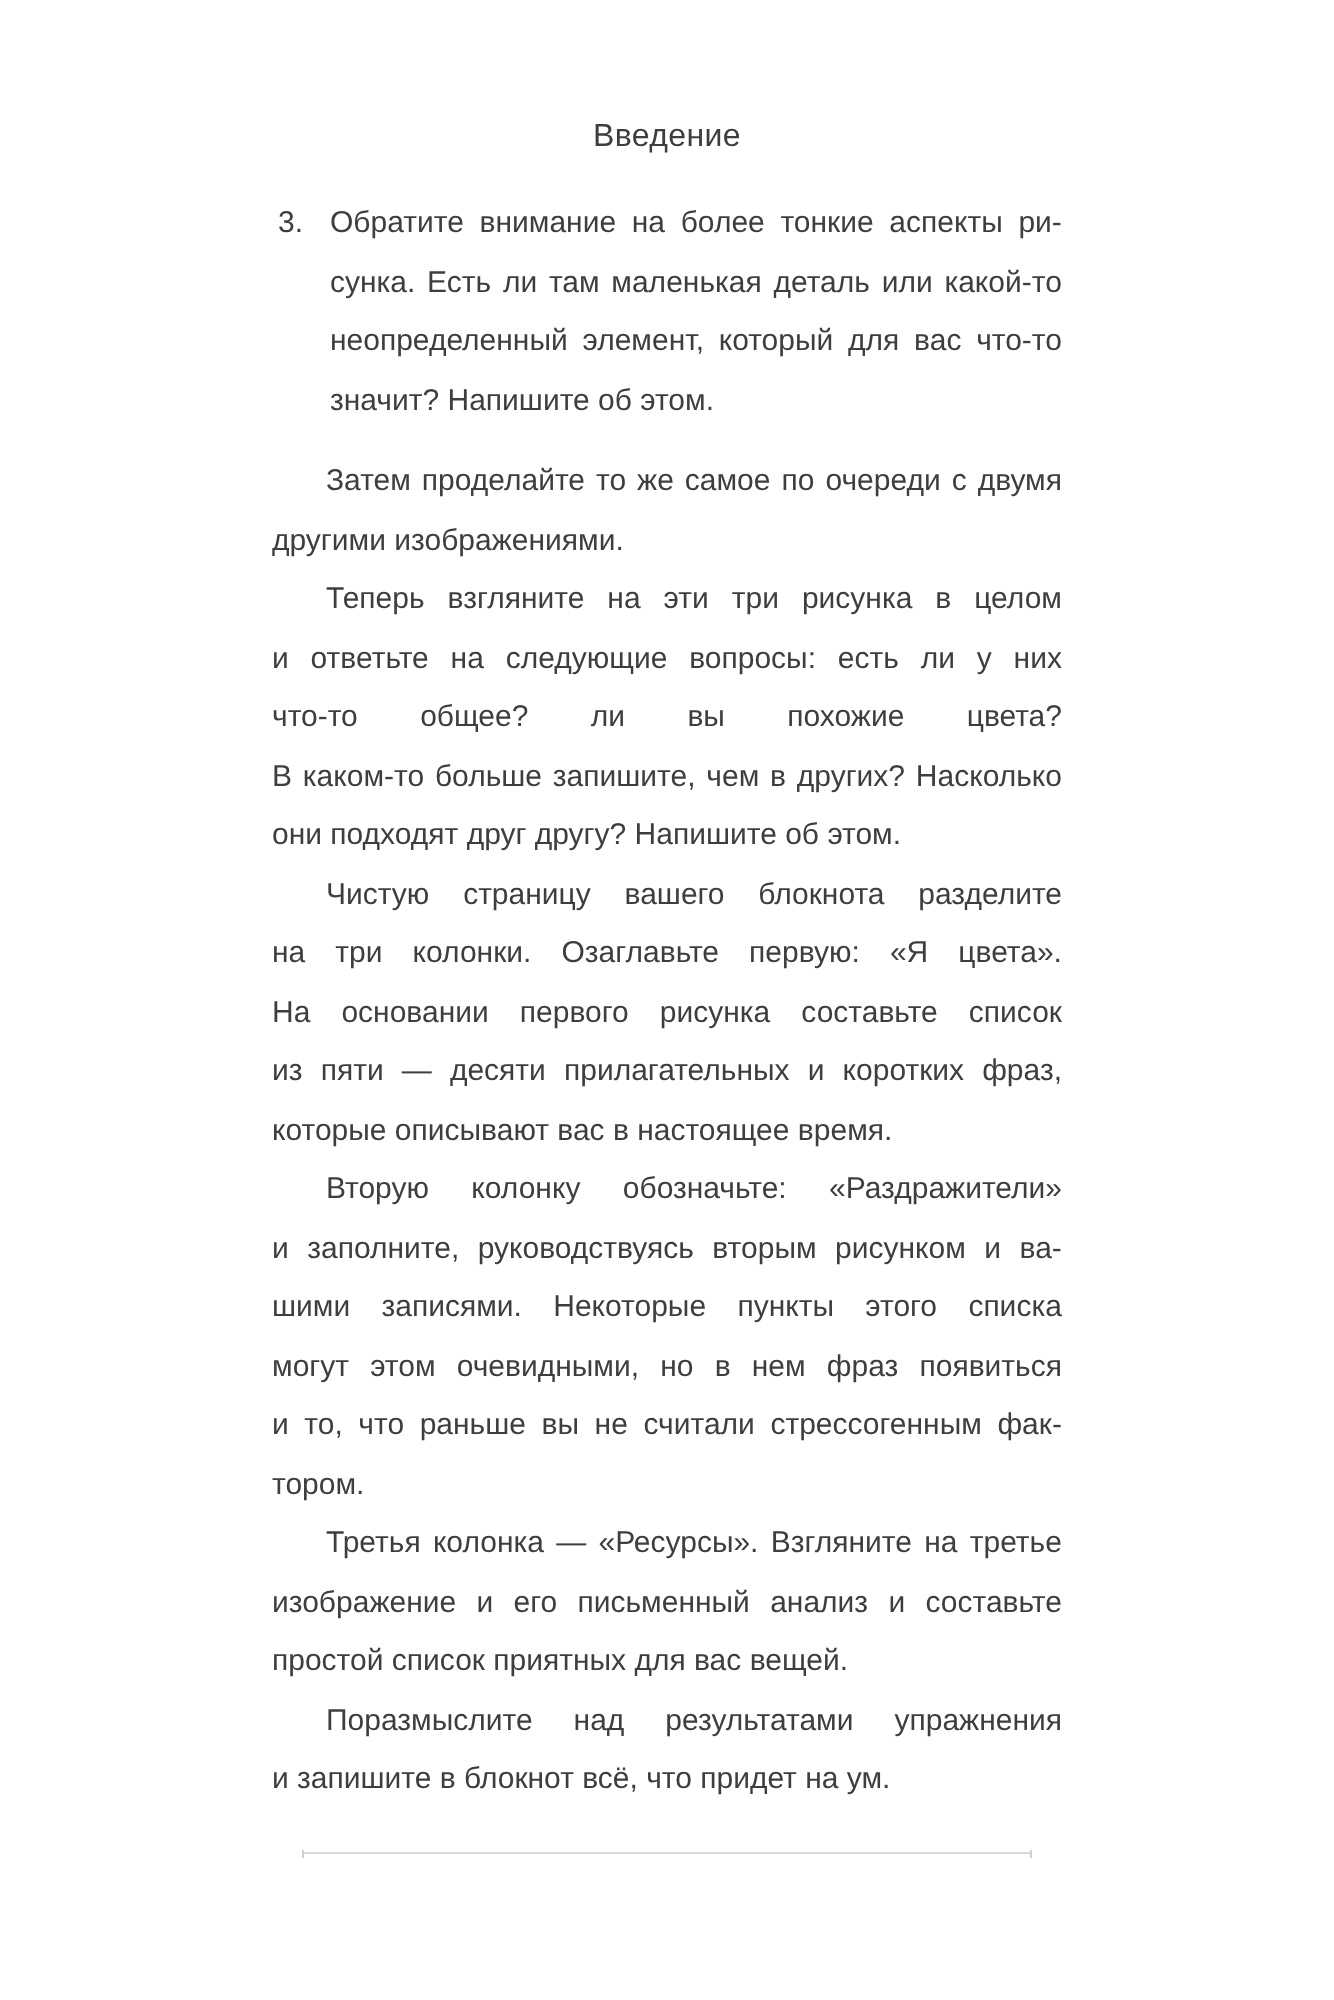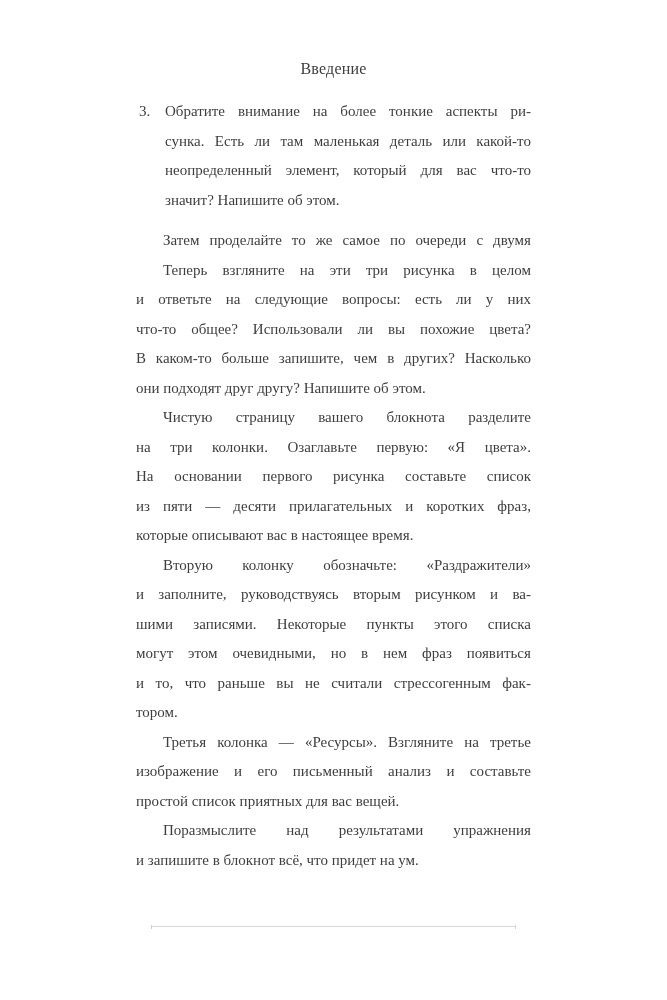--- a/index.html
+++ b/index.html
@@ -5,21 +5,21 @@
   html, body {
     margin: 0;
     padding: 0;
     background: #ffffff;
   }
   .page {
     position: relative;
     width: 556px;
     height: 1000px;
     background: #ffffff;
-    font-family: Liberation Serif, serif;
+    font-family: Liberation Sans, sans-serif;
     color: #3e3e3e;
     overflow: hidden;
   }
   .running-head {
     position: absolute;
     top: 59px;
     left: 0;
     width: 667px;
     text-align: center;
     font-size: 16px;
@@ -123,20 +123,21 @@
           <span>Затем</span>
           <span>проделайте</span>
           <span>то</span>
           <span>же</span>
           <span>самое</span>
           <span>по</span>
           <span>очереди</span>
           <span>с</span>
           <span>двумя</span>
         </div>
+      <div class="line">другими изображениями.</div>
     </div>
 
     <div class="para">
       <div class="line j ind">
           <span>Теперь</span>
           <span>взгляните</span>
           <span>на</span>
           <span>эти</span>
           <span>три</span>
           <span>рисунка</span>
@@ -150,21 +151,20 @@
           <span>следующие</span>
           <span>вопросы:</span>
           <span>есть</span>
           <span>ли</span>
           <span>у</span>
           <span>них</span>
         </div>
       <div class="line j">
           <span>что-то</span>
           <span>общее?</span>
-          <span>Использовали</span>
           <span>ли</span>
           <span>вы</span>
           <span>похожие</span>
           <span>цвета?</span>
         </div>
       <div class="line j">
           <span>В</span>
           <span>каком-то</span>
           <span>больше</span>
           <span>запишите,</span>

